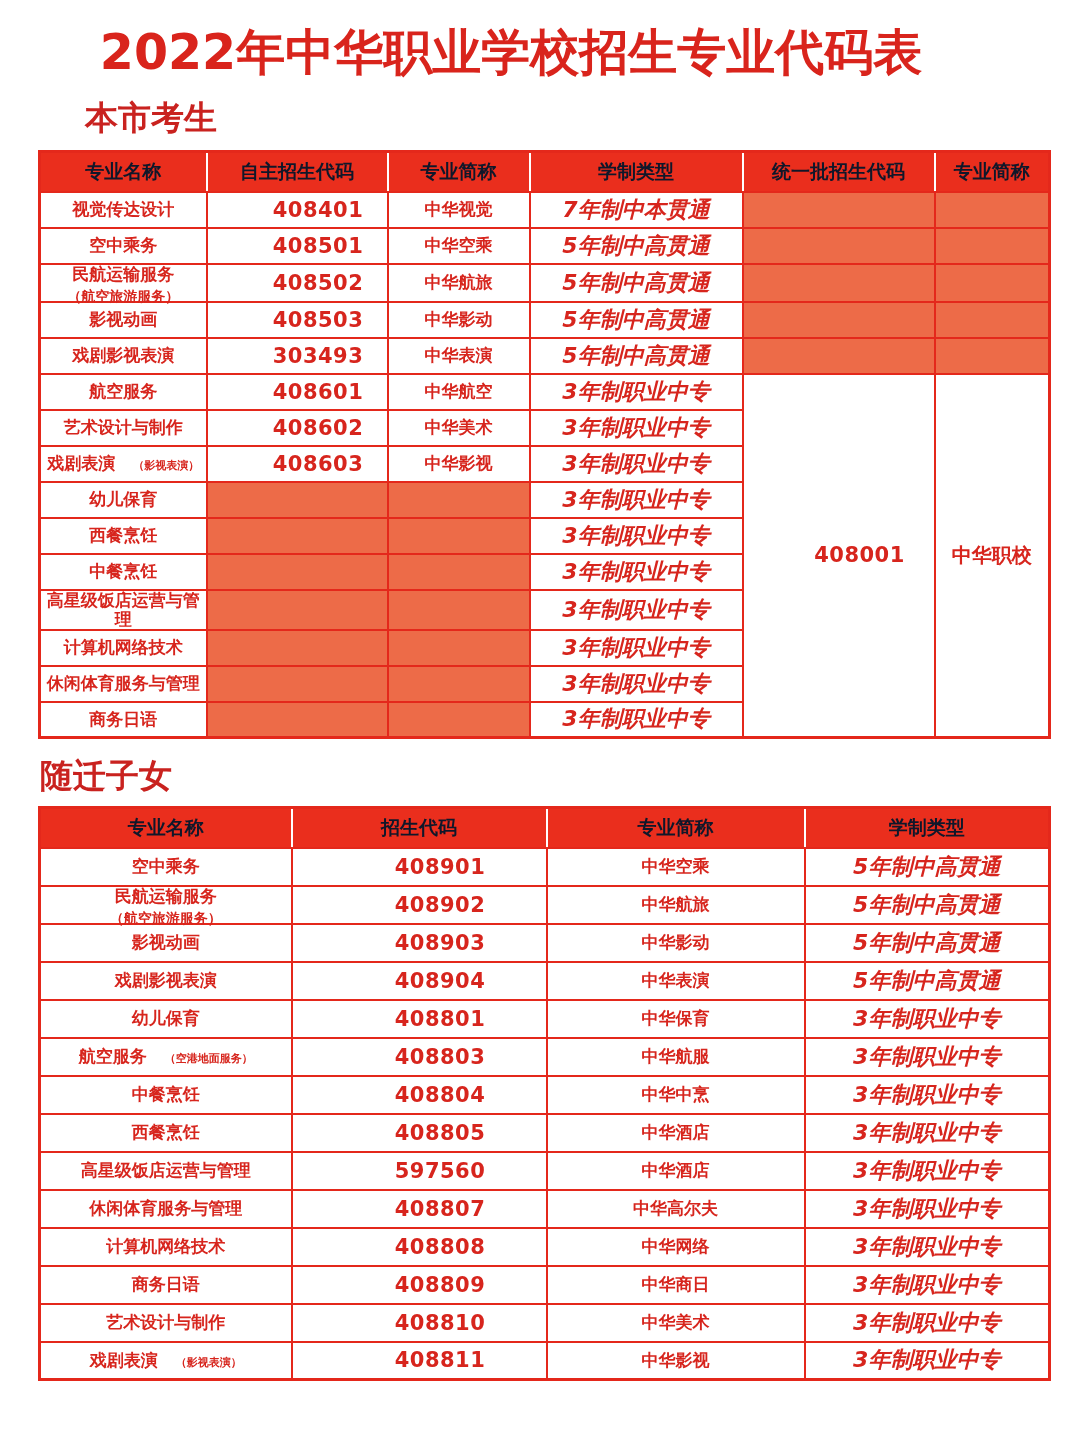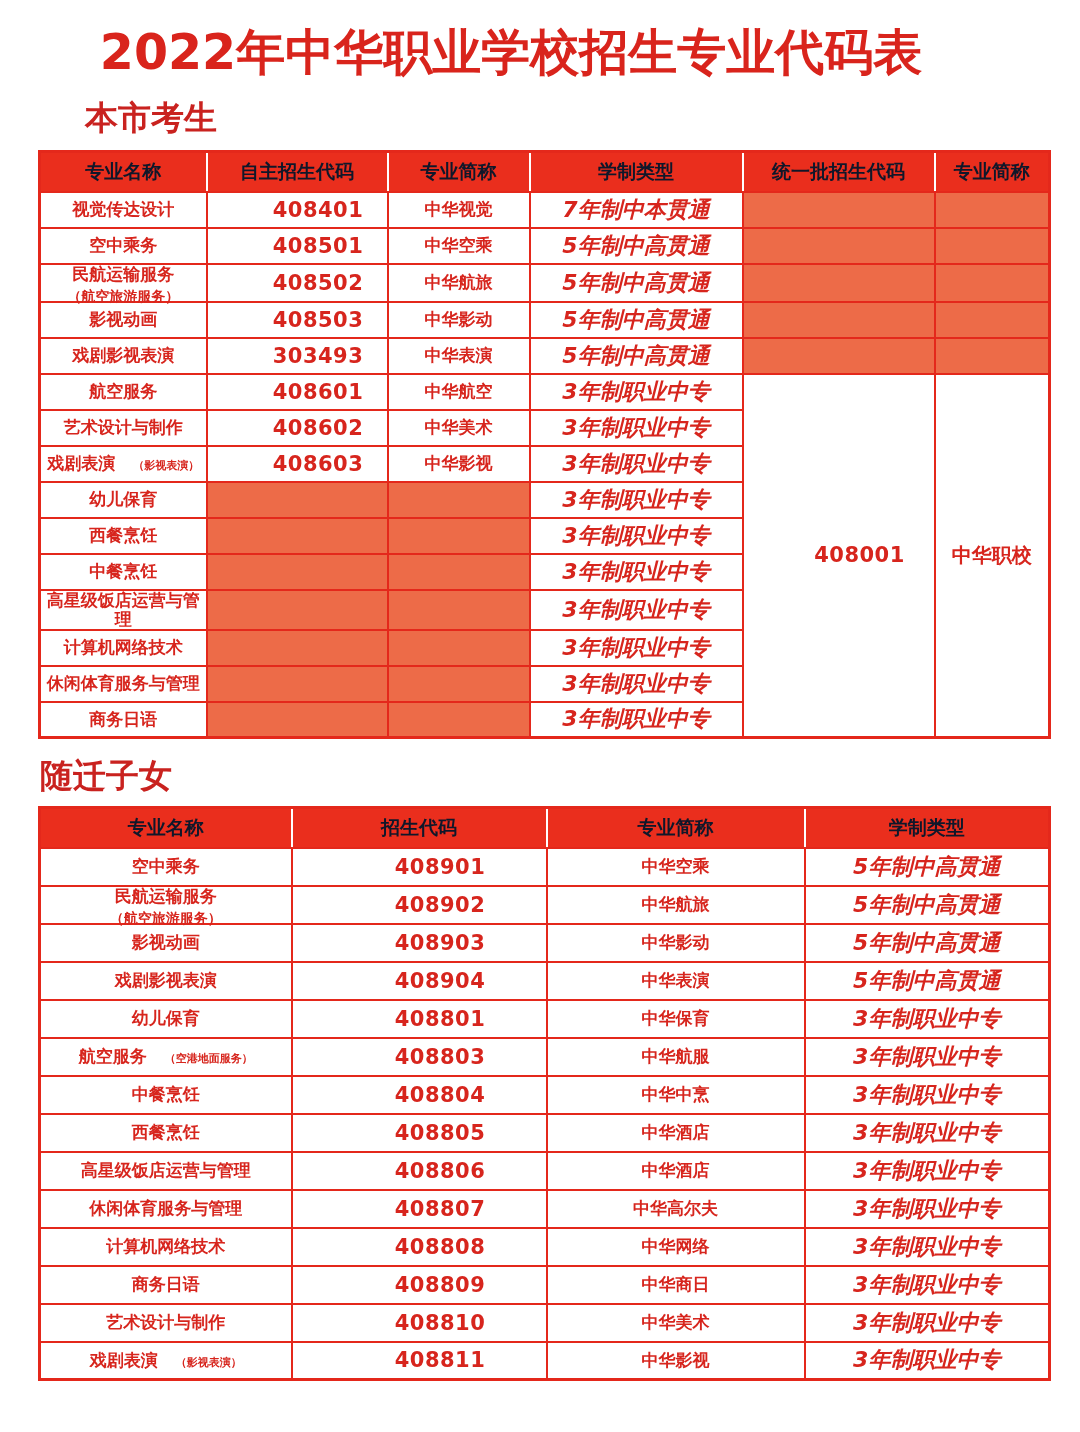--- a/index.html
+++ b/index.html
@@ -240,21 +240,21 @@
         <td><span class="type">3年制职业中专</span></td>
       </tr>
       <tr>
         <td><span class="nm">西餐烹饪</span></td>
         <td><span class="code">408805</span></td>
         <td><span class="abbr">中华酒店</span></td>
         <td><span class="type">3年制职业中专</span></td>
       </tr>
       <tr>
         <td><span class="nm">高星级饭店运营与管理</span></td>
-        <td><span class="code">408806</span></td>
+        <td><span class="code">597560</span></td>
         <td><span class="abbr">中华酒店</span></td>
         <td><span class="type">3年制职业中专</span></td>
       </tr>
       <tr>
         <td><span class="nm">休闲体育服务与管理</span></td>
         <td><span class="code">408807</span></td>
         <td><span class="abbr">中华高尔夫</span></td>
         <td><span class="type">3年制职业中专</span></td>
       </tr>
       <tr>

